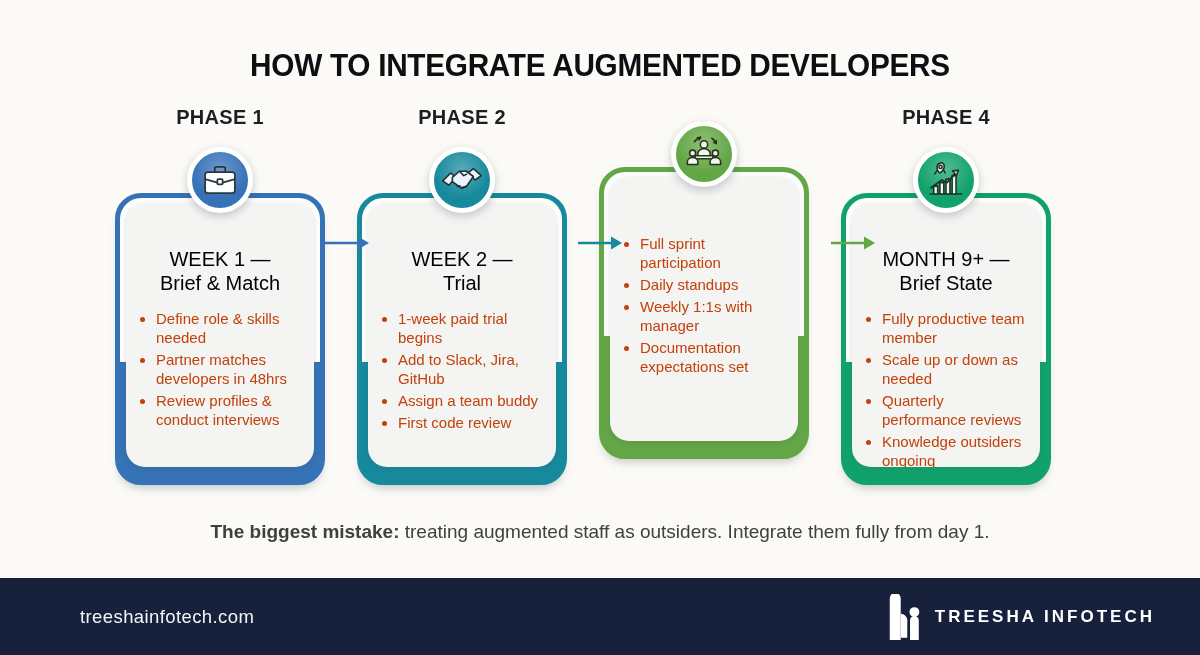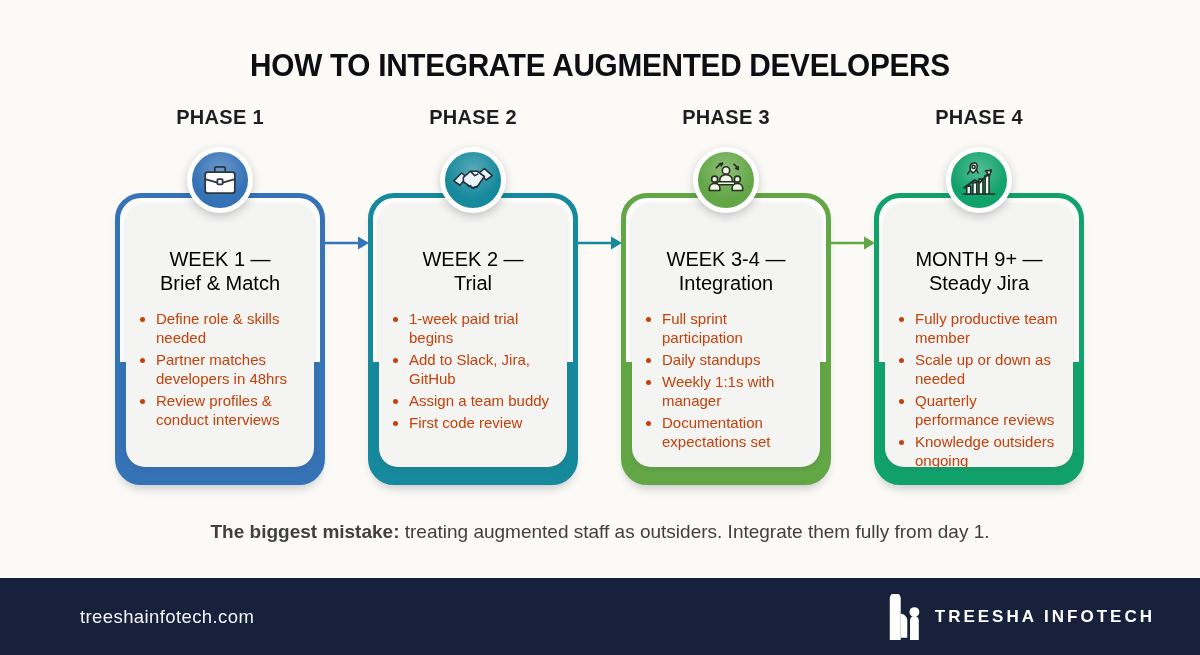--- a/index.html
+++ b/index.html
@@ -15,21 +15,21 @@
     margin-top:48px;
     font-size:31px;
     font-weight:800;
     letter-spacing:-0.3px;
     color:#0e0f12;
     transform:scaleX(0.96);
   }
   .phases-area { position:relative; margin-top:22px; }
   .phases-row {
     display:flex;
-    gap:43px;
+    gap:32px;
     padding-left:115px;
   }
   .phase-col { width:210px; position:relative; }
   .phase-label {
     text-align:center;
     font-size:20px;
     font-weight:600;
     color:#1c1e22;
     letter-spacing:0.3px;
     height:26px;
@@ -182,45 +182,40 @@
               <li>Add to Slack, Jira, GitHub</li>
               <li>Assign a team buddy</li>
               <li>First code review</li>
             </ul>
           </div>
         </div>
       </div>
     </div>
 
     <div class="phase-col" style="--c: #63a646;">
-      <div class="phase-label">PHASE 3</div>
       <div class="card-wrap">
         <div class="icon-badge">
           <svg viewBox="0 0 48 48">
             <g stroke="#27331f" stroke-width="1.8" fill="#f2f7ec" stroke-linejoin="round" stroke-linecap="round">
               <circle cx="24" cy="13" r="4.2"></circle>
               <path d="M17 26 v-3 a7 5 0 0 1 14 0 v3 Z"></path>
               <rect x="14" y="26" width="20" height="3.5" rx="1"></rect>
               <circle cx="11" cy="23" r="3.4"></circle>
               <path d="M5 36 v-3 a6 5 0 0 1 12 0 v3 Z"></path>
               <circle cx="37" cy="23" r="3.4"></circle>
               <path d="M31 36 v-3 a6 5 0 0 1 12 0 v3 Z"></path>
               <path d="M13 10 A13 13 0 0 1 20 5" fill="none"></path>
               <path d="M20 5 l-3.5 0.4 M20 5 l-1.6 3" fill="none"></path>
               <path d="M33 6 A13 13 0 0 1 38 12" fill="none"></path>
               <path d="M38 12 l0 -3.4 M38 12 l-3 -1.4" fill="none"></path>
             </g>
           </svg>
         </div>
         <div class="card-outer">
           <div class="card-inner">
-            <div class="card-title">
-              <div>WEEK 3-4 —</div>
-              <div>Integration</div>
-            </div>
             <ul class="card-bullets">
               <li>Full sprint participation</li>
               <li>Daily standups</li>
               <li>Weekly 1:1s with manager</li>
               <li>Documentation expectations set</li>
             </ul>
           </div>
         </div>
       </div>
     </div>
@@ -241,21 +236,21 @@
               <path d="M17 5 Q21 3 22 8 Q22 13 17 16 Q13 13 14 8 Q15 5 17 5 Z"></path>
               <circle cx="17.8" cy="9" r="1.8" fill="#ffffff"></circle>
               <path d="M14 13 l-3 4 M21 12 l2 4" fill="none"></path>
             </g>
           </svg>
         </div>
         <div class="card-outer">
           <div class="card-inner">
             <div class="card-title">
               <div>MONTH 9+ —</div>
-              <div>Steady Jira</div>
+              <div>Brief State</div>
             </div>
             <ul class="card-bullets">
               <li>Fully productive team member</li>
               <li>Scale up or down as needed</li>
               <li>Quarterly performance reviews</li>
               <li>Knowledge outsiders ongoing</li>
             </ul>
           </div>
         </div>
       </div>

